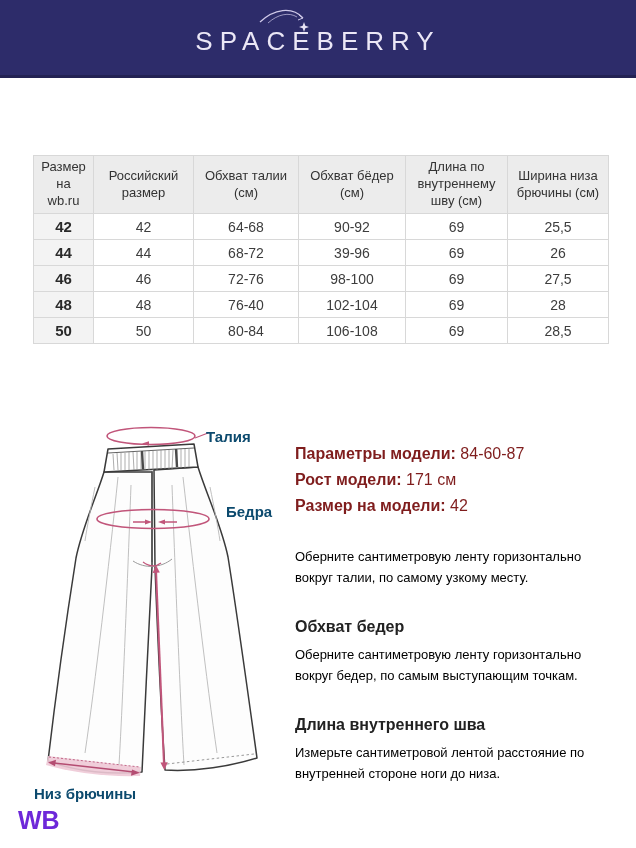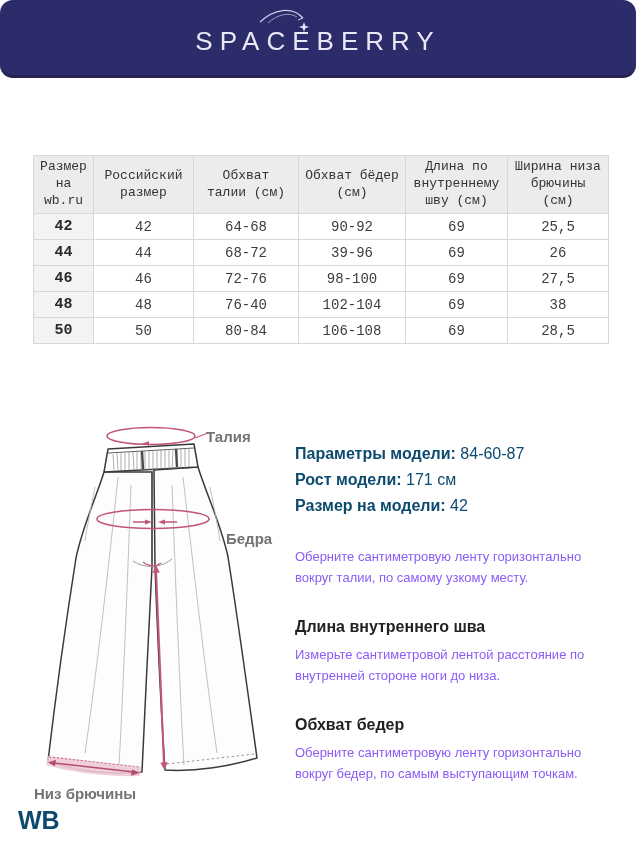--- a/index.html
+++ b/index.html
@@ -13,21 +13,20 @@
     overflow: hidden;
   }
 
   
   .brand-header {
     position: absolute;
     left: 0; top: 0;
     width: 636px; height: 78px;
     background: #2d2c6a;
     border-bottom: 3px solid #232253;
-    border-radius: 13px;
   }
   .brand-logo {
     position: absolute;
     left: 0; right: 0; top: 26px;
     text-align: center;
     color: #ebe7f6;
     font-size: 26px;
     font-weight: 400;
     letter-spacing: 7px;
     font-family: "Liberation Sans", "DejaVu Sans", sans-serif;
@@ -38,21 +37,20 @@
     width: 60px; height: 28px;
   }
 
   
   .size-table {
     position: absolute;
     left: 33px; top: 155px;
     width: 575px;
     border-collapse: collapse;
     table-layout: fixed;
-    font-family: Liberation Mono, monospace;
   }
   .size-table th, .size-table td {
     border: 1px solid #d8d8d8;
     text-align: center;
     vertical-align: middle;
   }
   .size-table thead th {
     background: #ececec;
     height: 58px;
     font-size: 13px;
@@ -77,61 +75,61 @@
   
   .diagram-svg {
     position: absolute;
     left: 25px; top: 415px;
     width: 260px; height: 395px;
   }
   .diagram-label {
     position: absolute;
     font-size: 15px;
     font-weight: 600;
-    color: #737373;
+    color: #0c4a6e;
     line-height: 1.25;
   }
   .label-waist  { left: 206px; top: 428px; }
-  .label-hips   { left: 226px; top: 530px; }
+  .label-hips   { left: 226px; top: 503px; }
   .label-inseam { left: 177px; top: 634px; width: 104px; }
   .label-hem    { left: 34px;  top: 785px; }
 
   .watermark {
     position: absolute;
     left: 18px; top: 806px;
     font-size: 25px;
     font-weight: 700;
-    color: #0c4a6e;
+    color: #6d28d9;
   }
 
   
   .info-col {
     position: absolute;
     left: 295px; top: 441px;
     width: 325px;
   }
   .model-info-row {
     font-size: 16px;
     line-height: 26px;
-    color: #0c4a6e;
+    color: #7f1d1d;
   }
   .model-info-row .mi-label { font-weight: 700; }
   .model-info-row .mi-value { font-weight: 400; }
 
   .measure-sections { margin-top: 27px; }
   .measure-section { margin-bottom: 30px; }
   .measure-section h3 {
     font-size: 16px;
     font-weight: 700;
     color: #222;
     margin: 0 0 8px 0;
   }
   .measure-section p {
     font-size: 13px;
-    color: #8b5cf6;
+    color: #000000;
     line-height: 1.62;
     margin: 0;
     max-width: 325px;
   }
 </style>
 </head>
 <body>
 
 <div class="page">
 
@@ -188,21 +186,21 @@
         <td>98-100</td>
         <td>69</td>
         <td>27,5</td>
       </tr>
       <tr>
         <td class="first-col">48</td>
         <td>48</td>
         <td>76-40</td>
         <td>102-104</td>
         <td>69</td>
-        <td>38</td>
+        <td>28</td>
       </tr>
       <tr>
         <td class="first-col">50</td>
         <td>50</td>
         <td>80-84</td>
         <td>106-108</td>
         <td>69</td>
         <td>28,5</td>
       </tr>
     </tbody>
@@ -266,23 +264,23 @@
         <span class="mi-label">Размер на модели:</span>
         <span class="mi-value">42</span>
       </div>
     </div>
 
     <div class="measure-sections">
       <div class="measure-section">
         <p>Оберните сантиметровую ленту горизонтально вокруг талии, по самому узкому месту.</p>
       </div>
       <div class="measure-section">
+        <h3>Обхват бедер</h3>
+        <p>Оберните сантиметровую ленту горизонтально вокруг бедер, по самым выступающим точкам.</p>
+      </div>
+      <div class="measure-section">
         <h3>Длина внутреннего шва</h3>
         <p>Измерьте сантиметровой лентой расстояние по внутренней стороне ноги до низа.</p>
       </div>
-      <div class="measure-section">
-        <h3>Обхват бедер</h3>
-        <p>Оберните сантиметровую ленту горизонтально вокруг бедер, по самым выступающим точкам.</p>
-      </div>
     </div>
   </div>
 
 </div>
 
 </body></html>

